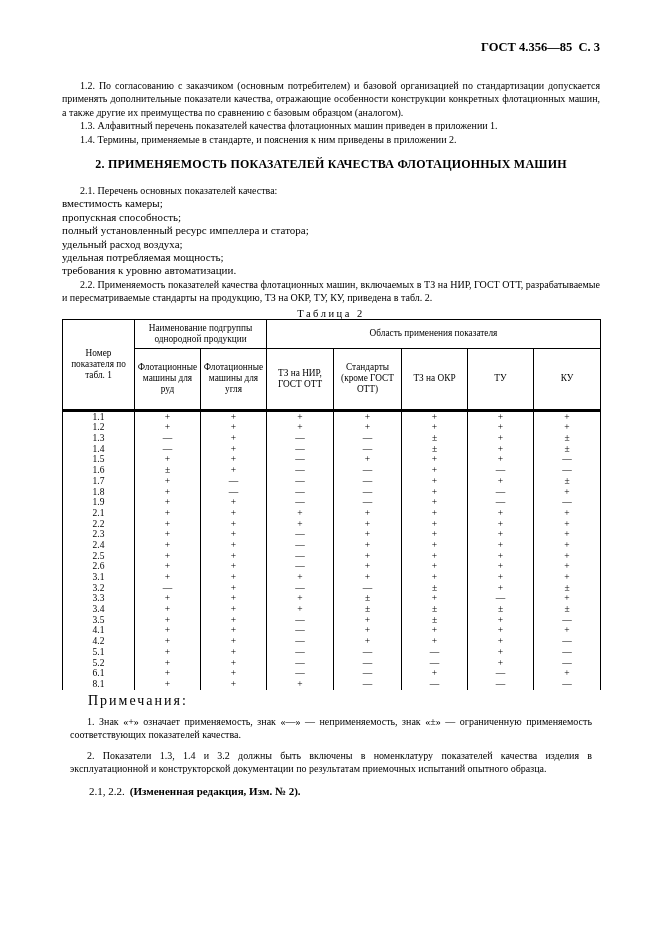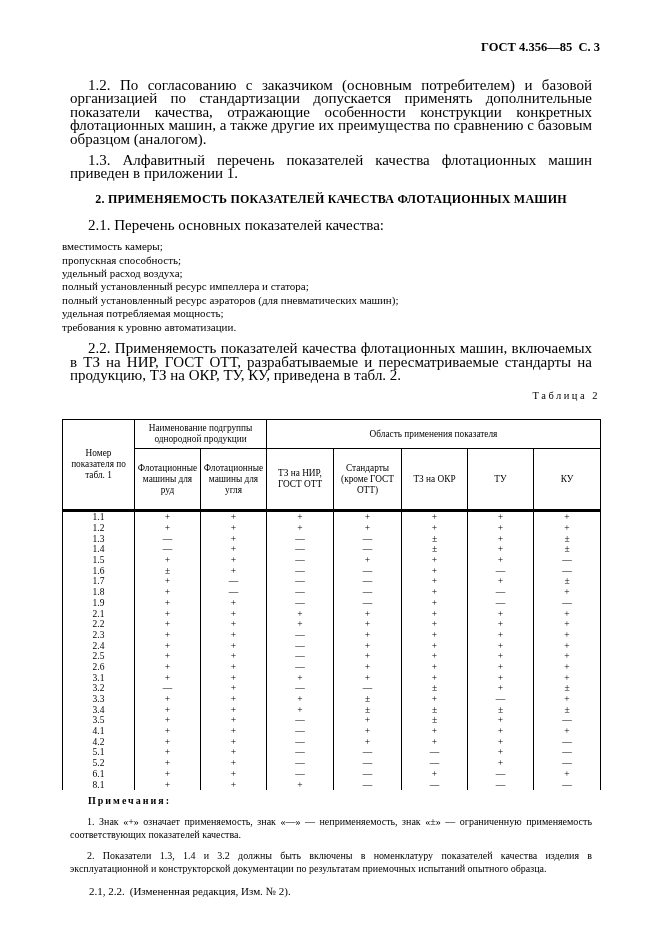--- a/index.html
+++ b/index.html
@@ -16,43 +16,43 @@
     padding: 40px 61px 0 62px;
   }
   .running-head {
     font-weight: bold;
     font-size: 12.5px;
     text-align: right;
     white-space: pre;
     margin: 0 0 24px 0;
   }
   .para {
-    margin: 8px;
-    font-size: 15px;
+    margin: 0;
+    font-size: 10px;
     line-height: 13.4px;
     text-align: justify;
   }
   .indent { text-indent: 18px; }
   .section-heading {
     margin: 11px 0 12px 0;
     font-size: 12px;
     font-weight: bold;
     text-align: center;
     letter-spacing: 0.2px;
   }
   .list-line {
     font-size: 11px;
     line-height: 13.4px;
     text-align: left;
   }
   .table-caption {
-    text-align: right;
+    text-align: center;
     font-size: 10.5px;
     letter-spacing: 2.5px;
-    margin: 3px 0 18px 0;
+    margin: 3px 0 0 0;
   }
   table.gost-table {
     border-collapse: collapse;
     table-layout: fixed;
     width: 538px;
   }
   table.gost-table thead th {
     border: 1px solid #000;
     font-weight: normal;
     font-size: 9.3px;
@@ -74,60 +74,59 @@
     border-bottom: none;
     text-align: center;
     vertical-align: middle;
     font-size: 9.5px;
     line-height: 10.6px;
     height: 10.69px;
     padding: 0;
   }
   .notes { margin-top: 4px; }
   .notes-title {
-    font-size: 10px;
+    font-size: 14px;
     letter-spacing: 2px;
     padding-left: 26px;
     line-height: 13px;
-    font-weight: bold;
   }
   .note {
     margin: 8px;
     font-size: 10px;
     line-height: 13px;
     text-align: justify;
     text-indent: 17px;
   }
   .amendment {
     margin: 10px 0 0 0;
     font-size: 11px;
     line-height: 13.4px;
     padding-left: 27px;
   }
-  .amendment .bold-part { font-weight: normal; margin-left: 5px; }
+  .amendment .bold-part { font-weight: bold; margin-left: 5px; }
 </style>
 </head>
 <body>
 
 <div class="page">
 
   <div class="running-head">ГОСТ 4.356—85  С. 3</div>
 
   <p class="para indent">1.2. По согласованию с заказчиком (основным потребителем) и базовой организацией по стандартизации допускается применять дополнительные показатели качества, отражающие особенности конструкции конкретных флотационных машин, а также другие их преимущества по сравнению с базовым образцом (аналогом).</p>
   <p class="para indent">1.3. Алфавитный перечень показателей качества флотационных машин приведен в приложении 1.</p>
+  <p class="para indent">1.4. Термины, применяемые в стандарте, и пояснения к ним приведены в приложении 2.</p>
 
   <div class="section-heading">2. ПРИМЕНЯЕМОСТЬ ПОКАЗАТЕЛЕЙ КАЧЕСТВА ФЛОТАЦИОННЫХ МАШИН</div>
 
   <p class="para indent">2.1. Перечень основных показателей качества:</p>
   <div id="indicator-list">
       <div class="list-line">вместимость камеры;</div>
       <div class="list-line">пропускная способность;</div>
+      <div class="list-line">полный установленный ресурс импеллера и статора;</div>
       <div class="list-line">удельный расход воздуха;</div>
-      <div class="list-line">полный установленный ресурс импеллера и статора;</div>
-      <div class="list-line">полный установленный ресурс аэраторов (для пневматических машин);</div>
       <div class="list-line">удельная потребляемая мощность;</div>
       <div class="list-line">требования к уровню автоматизации.</div>
     </div>
   <p class="para indent">2.2. Применяемость показателей качества флотационных машин, включаемых в ТЗ на НИР, ГОСТ ОТТ, разрабатываемые и пересматриваемые стандарты на продукцию, ТЗ на ОКР, ТУ, КУ, приведена в табл. 2.</p>
 
   <div class="table-caption">Таблица 2</div>
 
   <table class="gost-table">
     <colgroup>
       <col style="width:72px">

